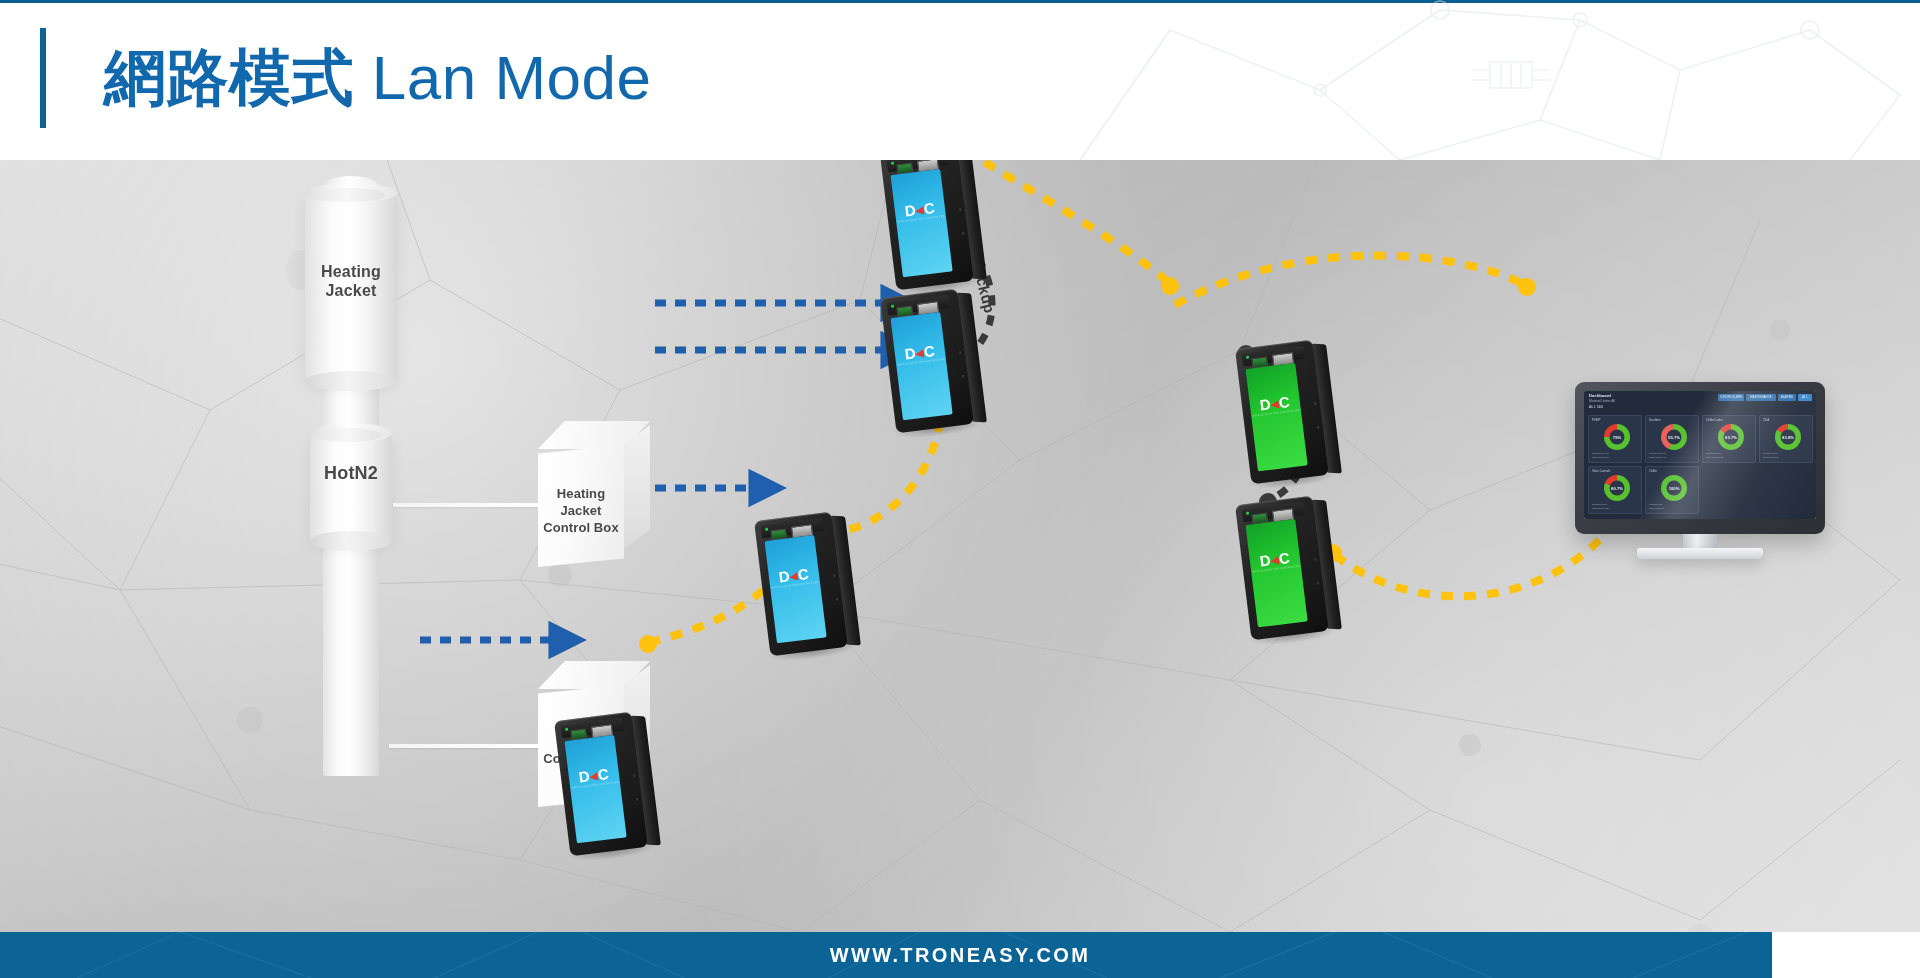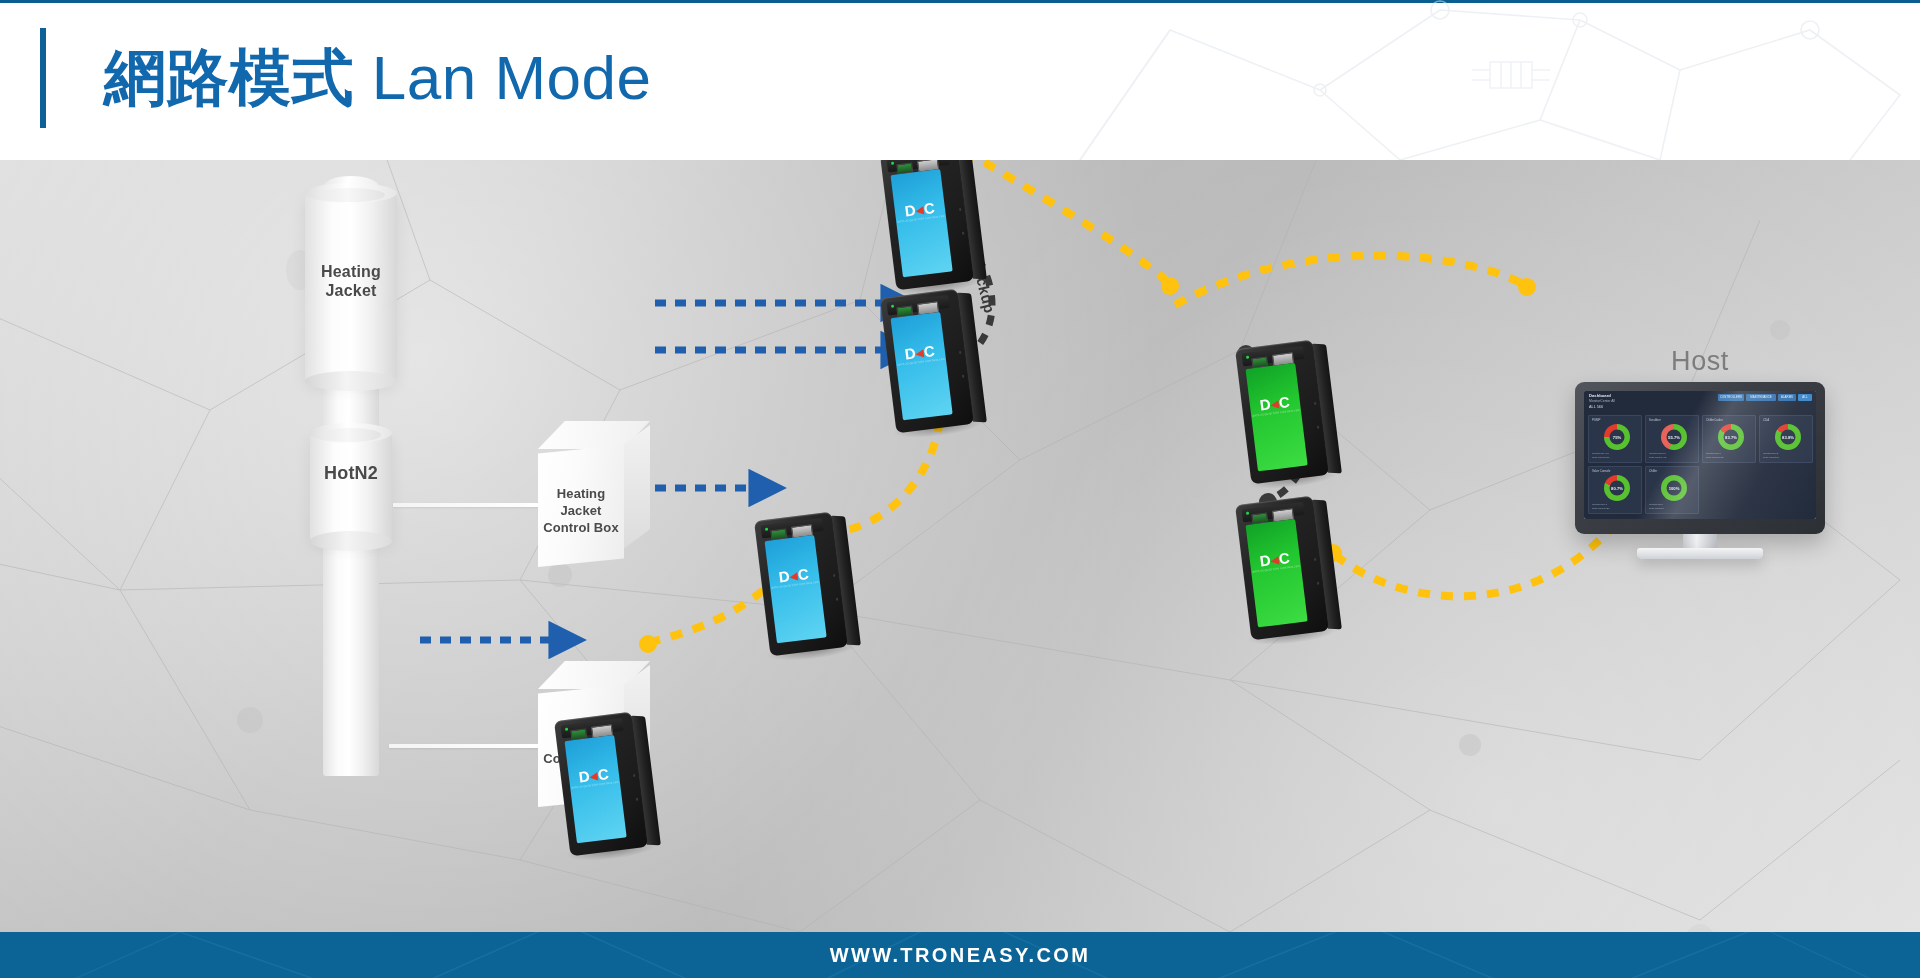--- a/index.html
+++ b/index.html
@@ -39,21 +39,21 @@
     background:
       radial-gradient(circle at 22% 26%, rgba(255,255,255,.55) 0%, rgba(255,255,255,0) 46%),
       radial-gradient(circle at 78% 84%, rgba(255,255,255,.30) 0%, rgba(255,255,255,0) 50%),
       linear-gradient(128deg,#d9d9d9 0%,#bfbfbf 30%,#b7b7b7 52%,#c9c9c9 74%,#dedede 100%);
     overflow:hidden;
   }
   #canvas-deco { position:absolute; left:0; top:0; width:1920px; height:772px; }
 
   
   #footer {
-    position:absolute; left:0; top:932px; width:1920px; height:46px;
+    position:absolute; left:0; top:932px; width:1772px; height:46px;
     background:#0b6396; overflow:hidden; z-index:20;
   }
   #footer-deco { position:absolute; left:0; top:-40px; width:1920px; height:130px; opacity:.35; }
   #footer-text {
     position:absolute; left:0; top:0; width:1920px; height:46px;
     display:flex; align-items:center; justify-content:center;
     color:#ffffff; font-size:20px; font-weight:700; letter-spacing:2.4px;
   }
 
   
@@ -490,21 +490,20 @@
         </div>
         <div class="dac-screen green">
           <div class="dac-logo">D<span class="v">◂</span>C</div>
           <div class="dac-sub">DATA ACQUISITION CONTROLLER</div>
         </div>
         <div class="dac-dot" style="top:62px;"></div>
         <div class="dac-dot" style="top:86px;"></div>
       </div>
     </div>
 
-    <div id="host-label">Host</div>
     <div id="monitor">
       <div id="monitor-bezel"></div>
       <div id="monitor-screen">
         <div id="dash">
           <div id="dash-head">
             <div id="dash-title">Dashboard</div>
             <div id="dash-sub">MonitorCenter All</div>
             <div id="dash-sub2">ALL 566</div>
             <div class="dash-btn" style="left:134px; width:26px;">CONTROLLERS</div>
             <div class="dash-btn" style="left:162px; width:30px;">MAINTENANCE</div>

